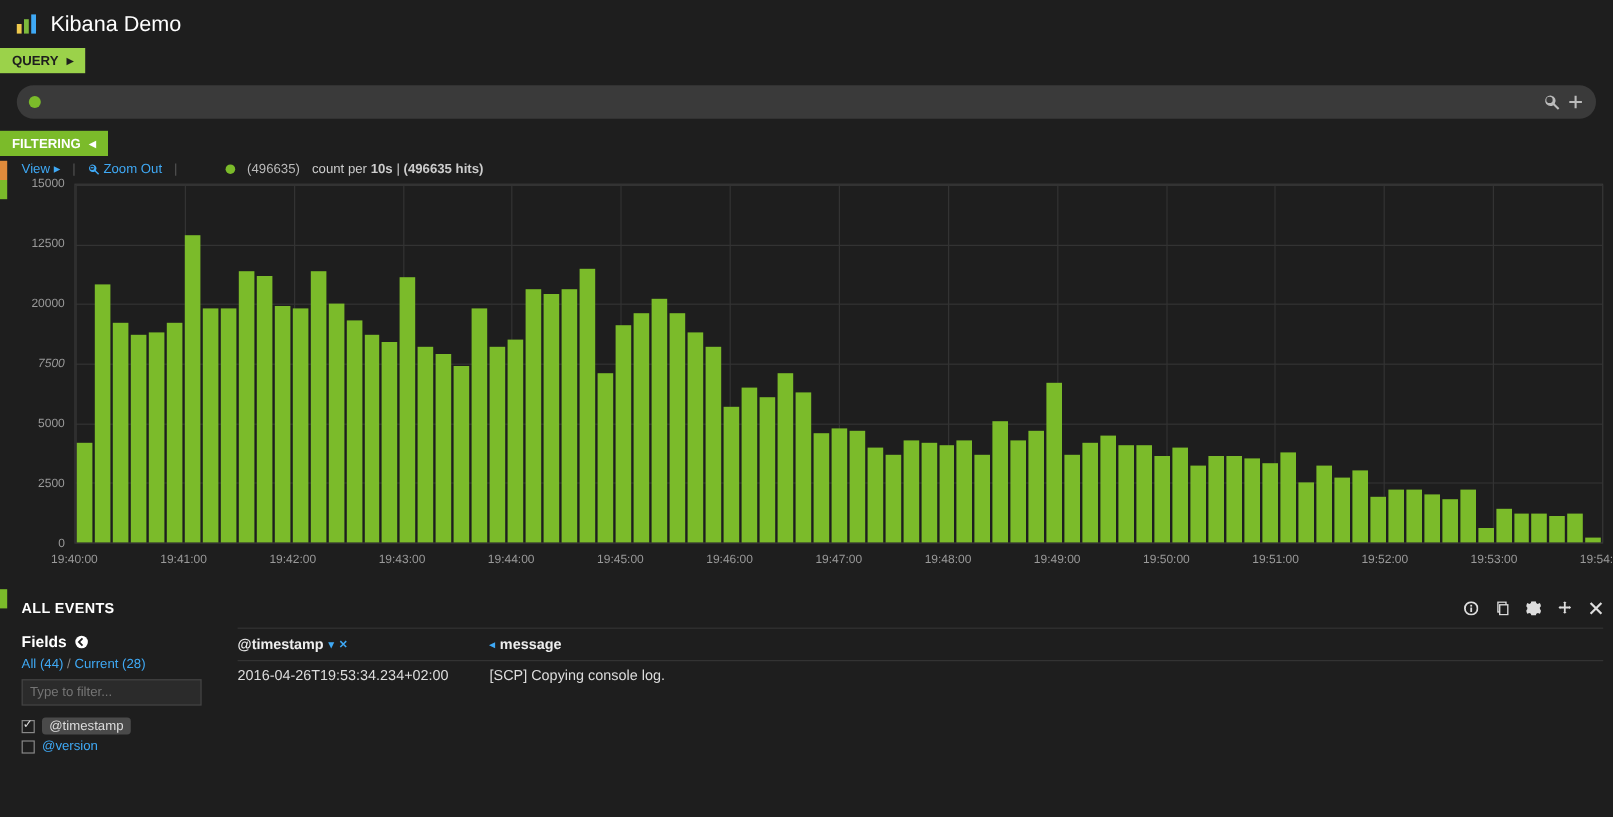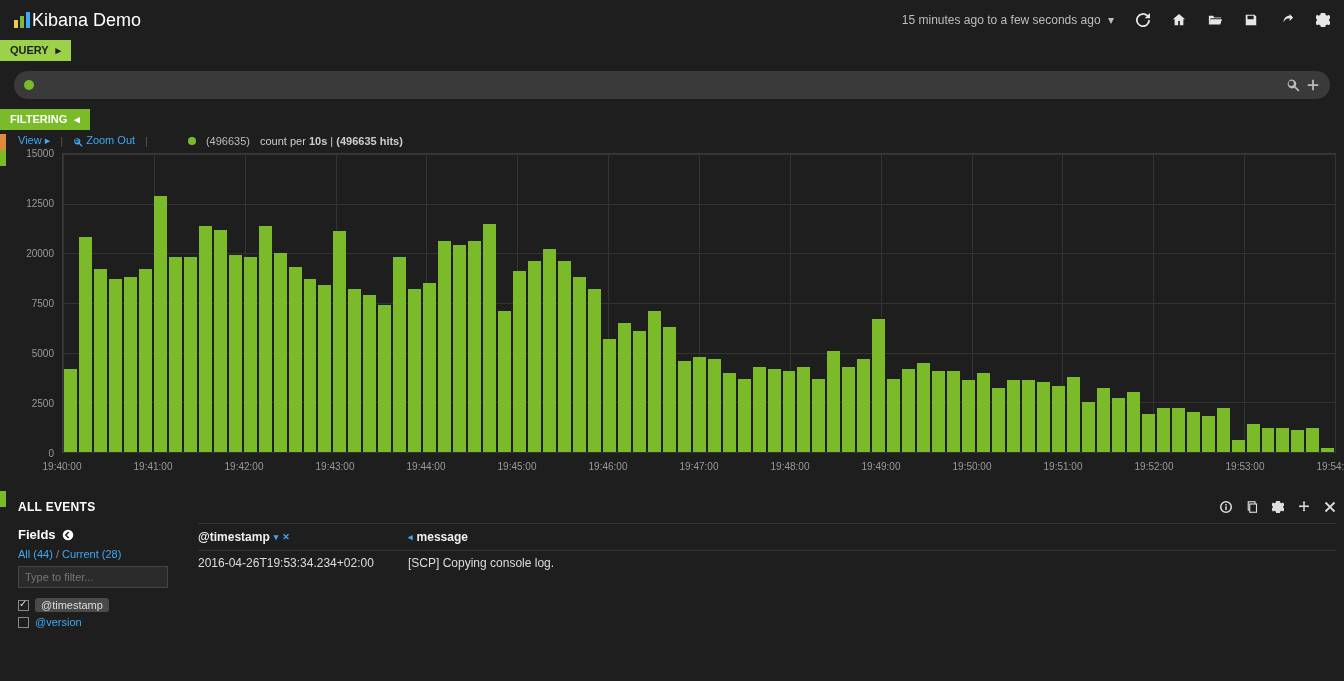--- a/index.html
+++ b/index.html
@@ -1,20 +1,20 @@
 <!DOCTYPE html>
 <html><head>
 <meta charset="utf-8">
 <style>
 * { box-sizing: border-box; margin: 0; padding: 0; }
 html, body { width: 1344px; height: 681px; background:#1e1e1e; color:#e6e6e6; font-family: "Helvetica Neue", Arial, sans-serif; font-size:12px; overflow:hidden; }
 
 
 .topbar { display:flex; align-items:center; height:40px; padding:0 14px; }
-.logo { display:flex; align-items:center; gap:2px; }
+.logo { display:flex; align-items:center; gap:12px; }
 .logo-bars { display:flex; align-items:flex-end; gap:2px; height:16px; }
 .logo-bars span { width:4px; display:inline-block; }
 .lb1{height:8px;background:#efc94c;} .lb2{height:12px;background:#7dba3c;} .lb3{height:16px;background:#3fa9f5;}
 .logo-text { font-size:18px; color:#fff; font-weight:400; }
 .top-right { margin-left:auto; display:flex; align-items:center; gap:22px; color:#bdbdbd; }
 .time-link { color:#bdbdbd; font-size:12px; cursor:pointer; }
 .time-link .caret { margin-left:4px; }
 .topicon { width:14px; height:14px; fill:#e6e6e6; cursor:pointer; }
 
 
@@ -89,44 +89,20 @@
 
 <div class="topbar">
   <div class="logo">
     <div class="logo-bars">
       <span class="lb1"></span>
         <span class="lb2"></span>
         <span class="lb3"></span>
     </div>
     <span class="logo-text">Kibana Demo</span>
   </div>
-  <div class="top-right">
-    <span class="time-link">
-      <span>15 minutes ago to a few seconds ago</span>
-      <span class="caret">▾</span>
-    </span>
-    <svg class="topicon" viewBox="0 0 16 16">
-        <path d="M13.6 2.4A8 8 0 1 0 16 8h-2a6 6 0 1 1-1.8-4.2L10 6h6V0z"></path>
-      </svg>
-    <svg class="topicon" viewBox="0 0 16 16">
-        <path d="M8 1 1 7h2v7h4V9h2v5h4V7h2z"></path>
-      </svg>
-    <svg class="topicon" viewBox="0 0 16 16">
-        <path d="M1 3h5l1 2h8v1H3L1 13zM3 7h13l-2 6H1z"></path>
-      </svg>
-    <svg class="topicon" viewBox="0 0 16 16">
-        <path d="M2 2h10l2 2v10H2zM4 3v4h7V3zM4 9h8v4H4z"></path>
-      </svg>
-    <svg class="topicon" viewBox="0 0 16 16">
-        <path d="M11 1l4 4-4 4V6c-4 0-6 2-7 5 0-5 3-8 7-8z"></path>
-      </svg>
-    <svg class="topicon" viewBox="0 0 16 16">
-        <path d="M8 5a3 3 0 1 0 0 6 3 3 0 0 0 0-6zm7 3a7 7 0 0 0-.1-1l2-1.5-2-3.4-2.3.9a7 7 0 0 0-1.7-1L10.5 0h-5L5 2a7 7 0 0 0-1.7 1L1 2.1l-2 3.4L1 7a7 7 0 0 0 0 2l-2 1.5 2 3.4 2.3-.9a7 7 0 0 0 1.7 1L5.5 16h5l.5-2a7 7 0 0 0 1.7-1l2.3.9 2-3.4L15 9a7 7 0 0 0 0-1z"></path>
-      </svg>
-  </div>
 </div>
 
 <div class="tabrow">
   <span class="greentab light">
     <span>QUERY</span>
     <span class="tri">▸</span>
   </span>
 </div>
 
 <div class="searchwrap">
@@ -173,21 +149,21 @@
       <span style="color:#ccc;">
         <span>count per</span> <b>10s</b> | <b>(496635 hits)</b>
       </span>
     </div>
 
     <div class="chart-area">
       <div class="y-axis" id="yaxis">
           <div class="y-tick" style="top: 100%;">0</div>
           <div class="y-tick" style="top: 83.3333%;">2500</div>
           <div class="y-tick" style="top: 66.6667%;">5000</div>
-          <div class="y-tick" style="top: 50%;">7500</div>
+          <div class="y-tick" style="top: 50%; font-style: italic;">7500</div>
           <div class="y-tick" style="top: 33.3333%;">20000</div>
           <div class="y-tick" style="top: 16.6667%;">12500</div>
           <div class="y-tick" style="top: 0%;">15000</div>
         </div>
       <div class="plot" id="plot">
         <div id="hgrid">
             <div class="gridline-h" style="top: 100%;"></div>
             <div class="gridline-h" style="top: 83.3333%;"></div>
             <div class="gridline-h" style="top: 66.6667%;"></div>
             <div class="gridline-h" style="top: 50%;"></div>

